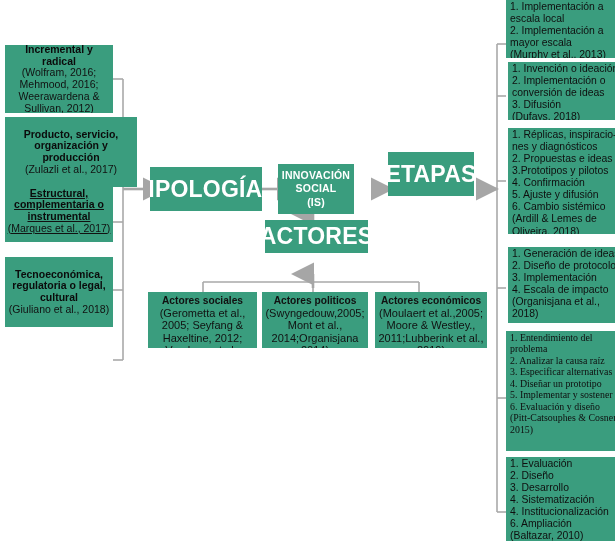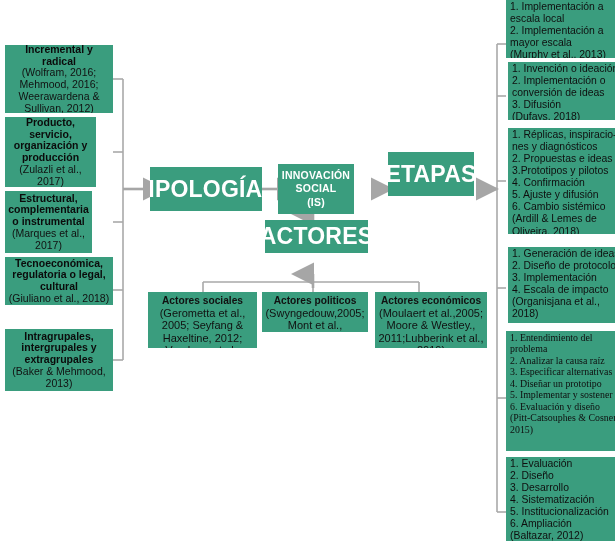--- a/index.html
+++ b/index.html
@@ -145,41 +145,37 @@
       <line x1="313" y1="282" x2="313" y2="292"></line>
     </g>
     <line x1="313" y1="288" x2="313" y2="274" stroke="#a6a6a6" stroke-width="2.6" marker-end="url(#arrowU)"></line>
   </svg>
 
   <div class="box card" style="left:5px; top:45px; width:108px; height:68px;">
     <div class="title">Incremental y radical</div>
     <div class="cite">(Wolfram, 2016; Mehmood, 2016; Weerawardena &amp; Sullivan, 2012)</div>
   </div>
 
-  <div class="box card" style="left:5px; top:117px; width:91px; height:70px;">
+  <div class="box card" style="left:5px; top:117px; width:132px; height:70px;">
     <div class="title">Producto, servicio, organización y producción</div>
     <div class="gap"></div>
     <div class="cite">(Zulazli et al., 2017)</div>
   </div>
 
-  <div class="box card" style="left:5px; top:191px; width:87px; height:62px;">
+  <div class="box card" style="left:5px; top:180px; width:108px; height:62px;text-decoration:underline;">
     <div class="title">Estructural, complementaria o instrumental</div>
     <div class="cite">(Marques et al., 2017)</div>
   </div>
 
-  <div class="box card" style="left:5px; top:257px; width:108px; height:48px;">
+  <div class="box card" style="left:5px; top:257px; width:108px; height:70px;">
     <div class="title">Tecnoeconómica, regulatoria o legal, cultural</div>
     <div class="gap"></div>
     <div class="cite">(Giuliano et al., 2018)</div>
   </div>
 
-  <div class="box card" style="left:5px; top:329px; width:108px; height:62px;">
-    <div class="title">Intragrupales, intergrupales y extragrupales</div>
-    <div class="cite">(Baker &amp; Mehmood, 2013)</div>
-  </div>
 
   <div class="box hub hub-lg" style="left:150px; top:167px; width:112px; height:44px;">
     <span>TIPOLOGÍAS</span>
   </div>
 
   <div class="box hub hub-sm" style="left:278px; top:164px; width:76px; height:50px;">
     <span>INNOVACIÓN</span>
     <span>SOCIAL</span>
     <span>(IS)</span>
   </div>
@@ -190,21 +186,21 @@
 
   <div class="box hub hub-lg" style="left:265px; top:220px; width:103px; height:33px;">
     <span>ACTORES</span>
   </div>
 
   <div class="box actor" style="left:148px; top:292px; width:109px; height:56px;">
     <div class="title">Actores sociales</div>
     <div class="cite">(Gerometta et al., 2005; Seyfang &amp; Haxeltine, 2012; Voorberg et al., 2015)</div>
   </div>
 
-  <div class="box actor" style="left:262px; top:292px; width:106px; height:40px;">
+  <div class="box actor" style="left:262px; top:292px; width:106px; height:56px;">
     <div class="title">Actores politicos</div>
     <div class="cite">(Swyngedouw,2005; Mont et al., 2014;Organisjana 2014)</div>
   </div>
 
   <div class="box actor" style="left:375px; top:292px; width:112px; height:56px;">
     <div class="title">Actores económicos</div>
     <div class="cite">(Moulaert et al.,2005; Moore &amp; Westley., 2011;Lubberink et al., 2019)</div>
   </div>
 
   <div class="box list" style="left:506px; top:0px; width:109px; height:58px;">
@@ -254,18 +250,18 @@
     <span class="ln">6. Evaluación y diseño</span>
     <span class="ln">(Pitt-Catsouphes &amp; Cosner,</span>
     <span class="ln">2015)</span>
   </div>
 
   <div class="box list" style="left:506px; top:457px; width:109px; height:84px;">
     <span class="ln">1. Evaluación</span>
     <span class="ln">2. Diseño</span>
     <span class="ln">3. Desarrollo</span>
     <span class="ln">4. Sistematización</span>
-    <span class="ln">5. Institucionalización</span>
+    <span class="ln">4. Institucionalización</span>
     <span class="ln">6. Ampliación</span>
-    <span class="ln">(Baltazar, 2012)</span>
+    <span class="ln">(Baltazar, 2010)</span>
   </div>
 
 </div>
 
 </body></html>

